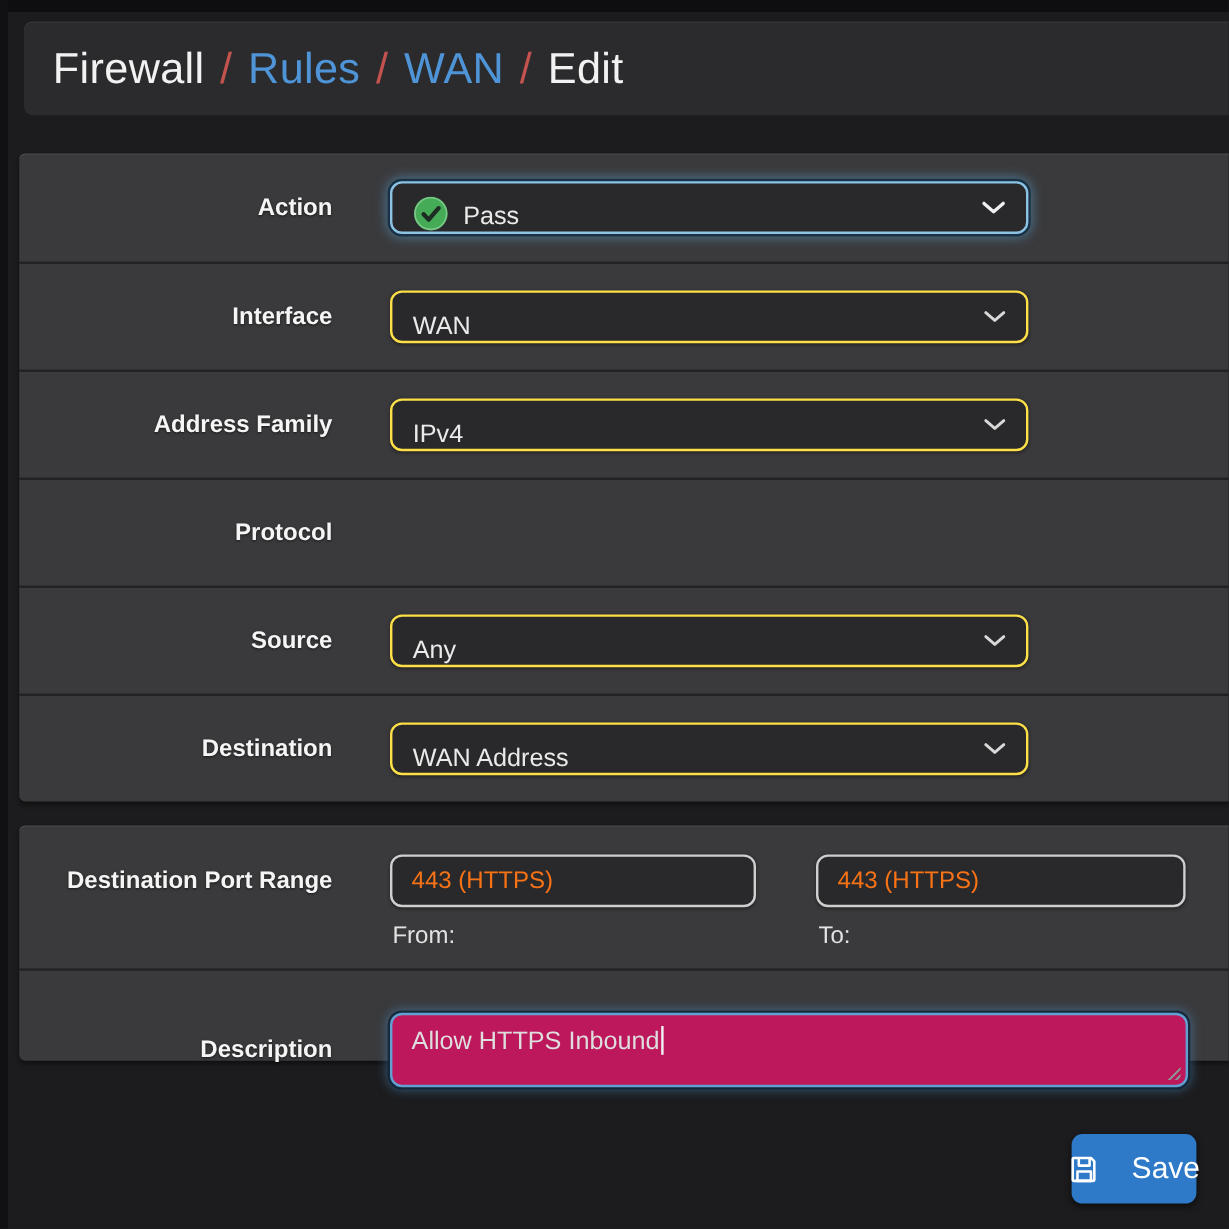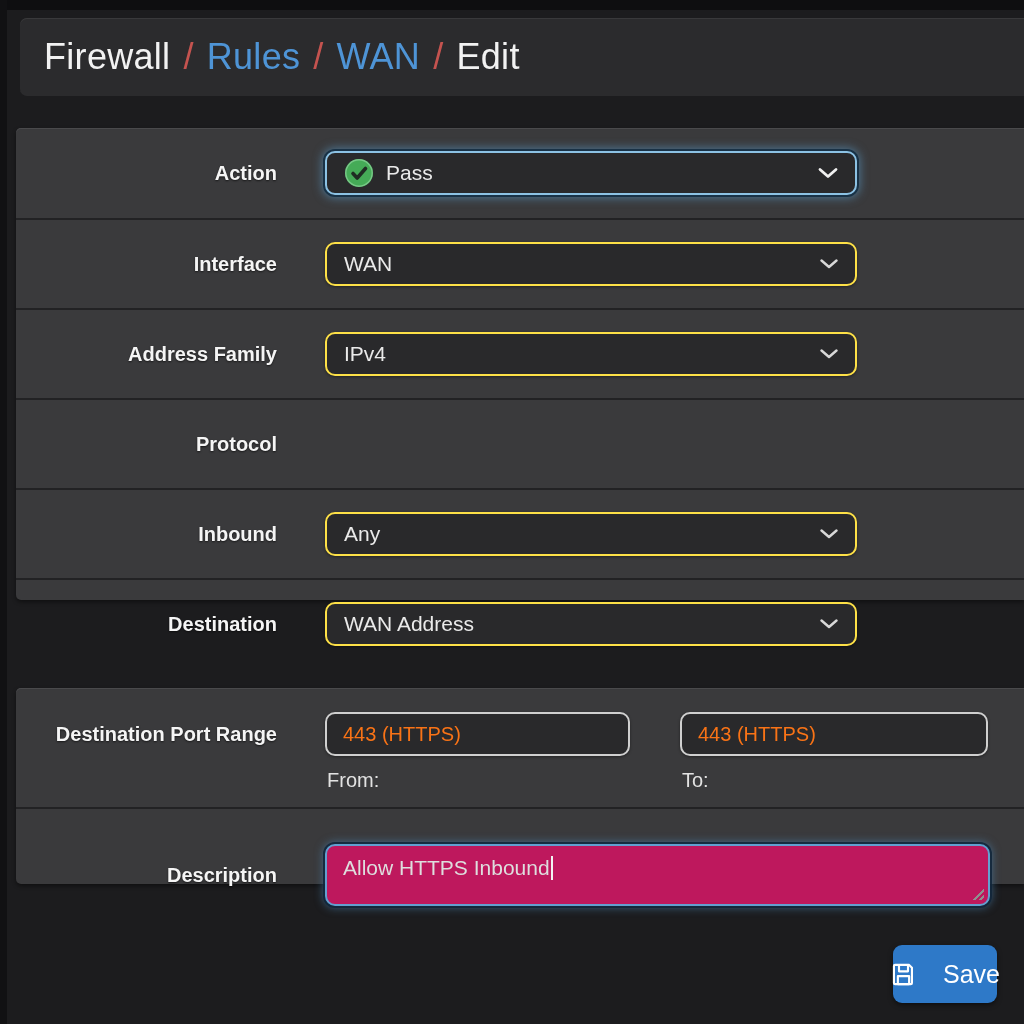--- a/index.html
+++ b/index.html
@@ -29,37 +29,37 @@
   .crumb-plain { color:#f2f2f2; }
   .crumb-link  { color:#4e94d6; }
   .crumb-sep   { color:#c4534f; }
 
   
   .panel {
     position:absolute; left:16px; right:0;
     background:#3a3a3c; border-radius:5px 0 0 5px;
     box-shadow: inset 0 1px 0 #4a4a4c, 0 2px 4px rgba(0,0,0,.45);
   }
-  #panel-main { top:128px; height:472px; }
+  #panel-main { top:128px; height:540px; }
   #panel-extra { top:688px; height:196px; }
 
   .row { display:flex; align-items:center; height:90px; }
   .row + .row { border-top:2px solid #222224; }
   .row-label {
     width:261px; text-align:right; flex:0 0 261px;
     font-weight:bold; font-size:20px; color:#f5f5f5;
     text-shadow:0 1px 2px rgba(0,0,0,.6);
   }
   .row-control { margin-left:48px; display:flex; align-items:center; }
 
   
   .sel {
     position:relative; width:532px; height:44px;
     background:#29292b; border:2px solid #fde047; border-radius:10px;
-    display:flex; align-items:center; padding:0 46px 0 17px;
+    display:flex; align-items:flex-end; padding:0 46px 0 17px;
     font-size:21px; color:#eaeaea; cursor:pointer;
     box-shadow:0 1px 3px rgba(0,0,0,.4);
   }
   .sel .chev { position:absolute; right:17px; top:50%; transform:translateY(-50%); display:flex; }
   .sel-focused {
     border-color:#8cc2e4;
     box-shadow:0 0 0 2px rgba(20,45,65,.9), 0 0 10px 3px rgba(92,164,214,.55);
   }
   .status-dot { display:flex; margin-right:12px; }
 
@@ -167,21 +167,21 @@
           </span>
         </div>
       </div>
     </div>
 
     <div class="row">
       <div class="row-label">Protocol</div>
     </div>
 
     <div class="row">
-      <div class="row-label">Inbound</div>
+      <div class="row-label">Source</div>
       <div class="row-control">
         <div class="sel">
           <span>Any</span>
           <span class="chev">
             <svg width="18" height="10" viewBox="0 0 18 10">
                 <polyline points="1.5,1.5 9,8 16.5,1.5" fill="none" stroke="#d8d8d8" stroke-width="2.4" stroke-linecap="round" stroke-linejoin="round"></polyline>
               </svg>
           </span>
         </div>
       </div>

